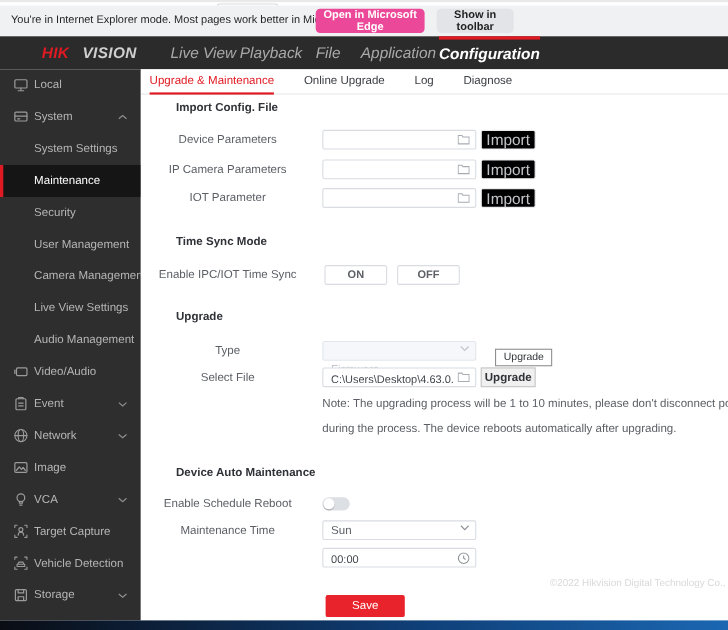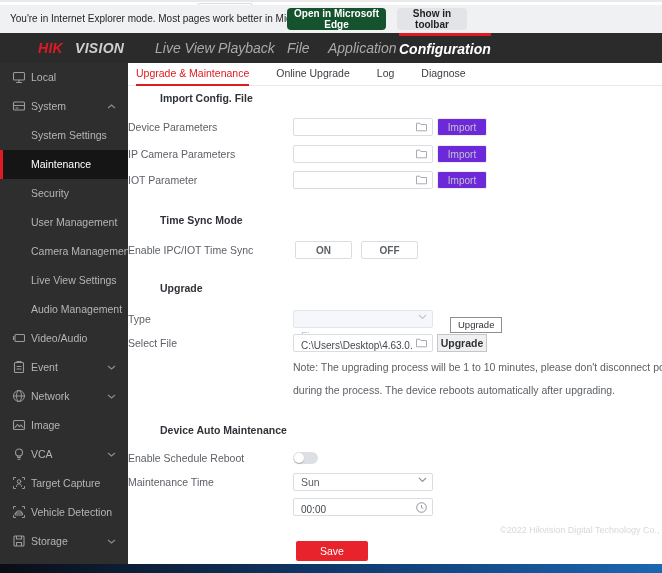--- a/index.html
+++ b/index.html
@@ -8,21 +8,21 @@
   .screen { position:relative; width:662px; height:573px; background:#fff; overflow:hidden; }
 
   
   .top-strip { position:absolute; top:0; left:0; right:0; height:5px; background:#fff; border-top:2px solid #e9e9e9; }
   .tab-remnant { position:absolute; top:1px; left:197px; width:56px; height:4px; background:#fff;
                  border:1px solid #dcdcdc; border-bottom:none; border-radius:3px 3px 0 0; }
 
   
   .edge-banner { position:absolute; top:5px; left:0; right:0; height:28px; background:#f0f1f3; }
   .banner-msg { position:absolute; left:10px; top:0; line-height:28px; font-size:10px; color:#1f1f1f; }
-  .btn-edge { position:absolute; left:287px; top:3px; width:99px; height:22px; background:#14532d; color:#fff;
+  .btn-edge { position:absolute; left:287px; top:3px; width:99px; height:22px; background:#ec4899; color:#fff;
               font-size:10px; font-weight:bold; border:none; border-radius:4px; font-family:inherit; cursor:pointer; }
   .btn-toolbar { position:absolute; left:397px; top:3px; width:70px; height:22px; background:#e2e4e8; color:#1f1f1f;
               font-size:10px; font-weight:bold; border:none; border-radius:4px; font-family:inherit; cursor:pointer; }
 
   
   .header { position:absolute; top:33px; left:0; right:0; height:30px; background:#2b2b2b; }
   .logo { position:absolute; left:38px; top:0; line-height:30px; font-size:14px; font-weight:bold; font-style:italic;
           letter-spacing:.3px; white-space:nowrap; }
   .logo-hik { color:#e01a22; } .logo-vision { color:#cfcfcf;margin-left:12px; }
   .nav-item { position:absolute; top:0; height:44px; line-height:30px; font-size:14px; color:#a9a9a9; cursor:pointer;font-style:italic; }
@@ -38,32 +38,32 @@
 
   
   .content { position:absolute; left:128px; top:63px; right:0; bottom:9px; background:#fff; overflow:hidden; }
   .tabbar { position:absolute; top:0; left:0; right:0; height:23px; border-bottom:1px solid #e6e8eb;
             display:flex; gap:27px; padding-left:8px; }
   .tab { font-size:10.5px; color:#3a3d42; line-height:21px; height:23px; cursor:pointer; white-space:nowrap; }
   .tab.active { color:#e01a22; border-bottom:2px solid #e01a22; }
 
   .sec-h { position:absolute; left:32px; font-size:10.5px; font-weight:bold; color:#2f3237; white-space:nowrap; }
   .frow { position:absolute; left:0; right:0; height:18px; }
-  .flabel { position:absolute; left:0; width:158px; text-align:left; font-size:10.5px; color:#5c6066;
+  .flabel { position:absolute; left:0; width:158px; text-align:center; font-size:10.5px; color:#5c6066;
             line-height:18px; white-space:nowrap; }
   .textbox { position:absolute; left:165px; width:140px; height:18px; border:1px solid #d9dce1; border-radius:2px;
              background:#fff; }
   .textbox input { border:none; outline:none; width:100%; height:100%; padding:0 20px 0 7px; font-size:10px;
              color:#43474d; background:transparent; font-family:inherit; }
   .textbox .val { position:absolute; left:7px; top:0; line-height:16px; font-size:10.5px; color:#5c6066; white-space:nowrap; }
   .textbox.disabled { background:#f5f7fa; border-color:#e2e6ec; }
   .textbox.disabled .val { color:#bfc4cc;margin-top:17px; }
   .tb-icon { position:absolute; right:5px; top:3px; }
-  .btn-import { position:absolute; left:309px; top:0; width:50px; height:18px; background:#6d28d9; border:1px solid #ececef;
-                border-radius:2px; color:#c3c4c8; font-size:10px; font-family:inherit; }
+  .btn-import { position:absolute; left:309px; top:0; width:50px; height:18px; background:#000000; border:1px solid #ececef;
+                border-radius:2px; color:#c3c4c8; font-size:14px; font-family:inherit; }
   .btn-onoff { position:absolute; top:0; width:57px; height:18px; background:#fff; border:1px solid #d9dce1;
                border-radius:2px; color:#5c6066; font-size:10px; font-weight:bold; font-family:inherit; cursor:pointer; }
   .btn-upgrade { position:absolute; left:309px; top:0; width:50px; height:18px; background:#f0f0f0; border:1px solid #c6c6c6;
                color:#2f3237; font-size:10.5px; font-weight:bold; font-family:inherit; cursor:pointer; }
   .tooltip { position:absolute; left:322px; top:254px; height:16px; line-height:14px; padding:0 7px; background:#fff;
              border:1px solid #8f8f8f; font-size:9.5px; color:#2f3237; z-index:2; white-space:nowrap; }
   .note { position:absolute; left:165px; font-size:10.5px; color:#5c6066; white-space:nowrap; }
   .toggle { position:absolute; left:165px; top:3px; width:25px; height:12px; border-radius:6px; background:#dcdfe4; cursor:pointer; }
   .toggle .knob { position:absolute; left:1px; top:1px; width:10px; height:10px; border-radius:50%; background:#fff;
              box-shadow:0 1px 1px rgba(0,0,0,.25); }

